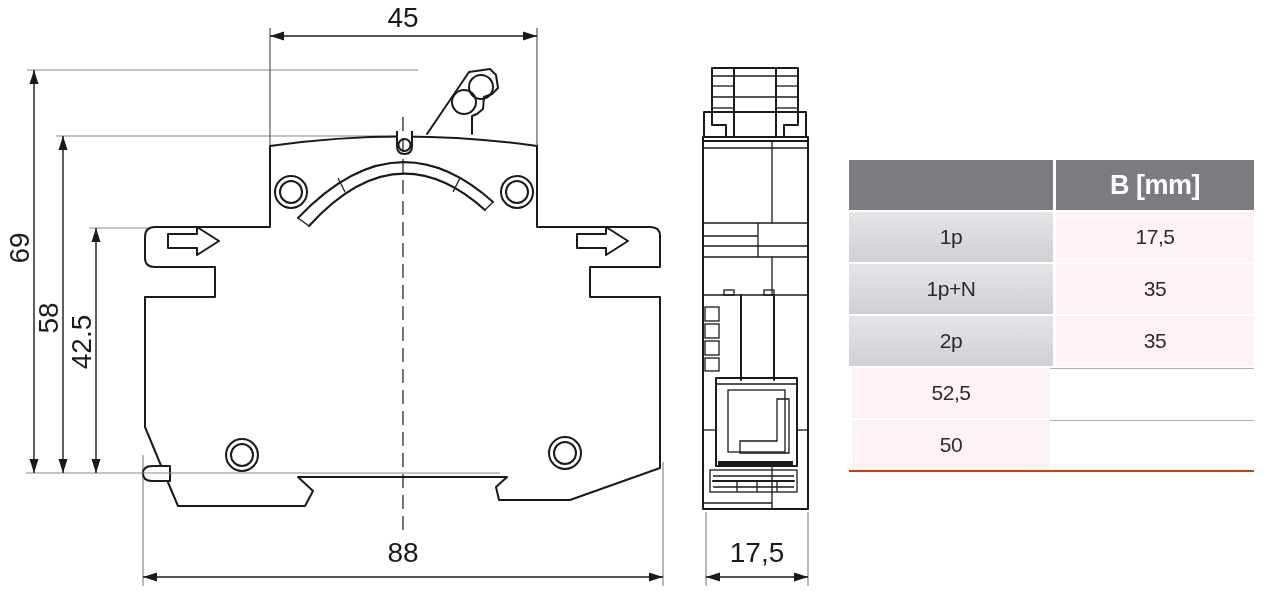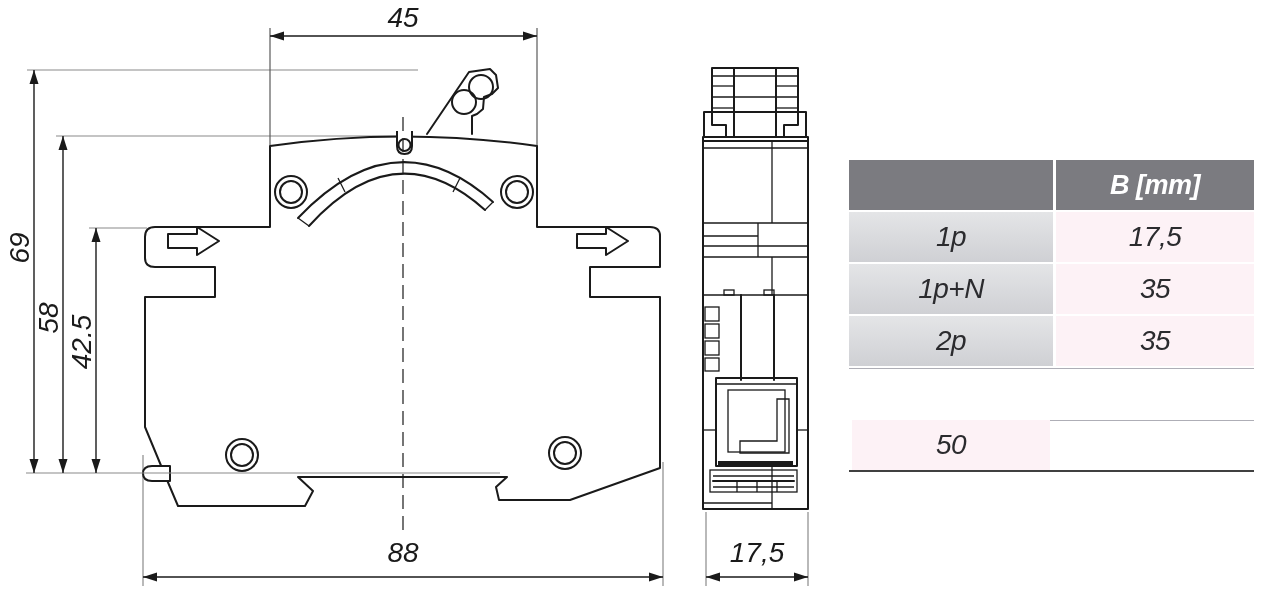--- a/index.html
+++ b/index.html
@@ -1,32 +1,32 @@
 <!DOCTYPE html>
 <html><head>
 <meta charset="utf-8">
 <style>
   html,body { margin:0; padding:0; background:#ffffff; }
   .canvas {
     position:relative; width:1254px; height:600px; background:#ffffff;
-    font-family:"Liberation Sans", sans-serif; overflow:hidden;font-style:italic;
+    font-family:"Liberation Sans", sans-serif; overflow:hidden;
   }
   .drawing-svg { position:absolute; left:0; top:0; }
 
   
   .spec-table {
     position:absolute; left:849px; top:160px; width:405px;
-    border-bottom:2px solid #404040;
+    border-bottom:2px solid #c2410c;
     color:#2b2b2e;
   }
   .trow { display:flex; height:50px; }
   .trow + .trow { border-top:2px solid #fff; box-shadow: inset 0 1px 0 #aeaeb6; }
   .tc {
     width:204px; display:flex; align-items:center; justify-content:center;
-    font-size:28px; letter-spacing:-0.5px;
+    font-size:21px; letter-spacing:-0.5px;
     background:linear-gradient(#e4e5e7, #cfd0d4);
   }
   .tc.val { width:198px; border-left:3px solid #fff; background:#fdf2f6; }
   .thead .tc { background:#7b7b80; color:#ffffff; font-weight:bold; font-size:27px; }
   .thead .tc.val { background:#7b7b80; }
 
   
   .part   { stroke:#1a1a1a; stroke-width:2;   fill:none; stroke-linejoin:round; stroke-linecap:round; }
   .partf  { stroke:#1a1a1a; stroke-width:2;   fill:#ffffff; stroke-linejoin:round; }
   .thin   { stroke:#1a1a1a; stroke-width:1.3; fill:none; }
@@ -225,19 +225,20 @@
     </div>
     <div class="trow">
       <div class="tc">1p+N</div>
       <div class="tc val">35</div>
     </div>
     <div class="trow">
       <div class="tc">2p</div>
       <div class="tc val">35</div>
     </div>
     <div class="trow">
+      <div class="tc val">52,5</div>
     </div>
     <div class="trow">
       <div class="tc val">50</div>
     </div>
   </div>
 
 </div>
 
 </body></html>

